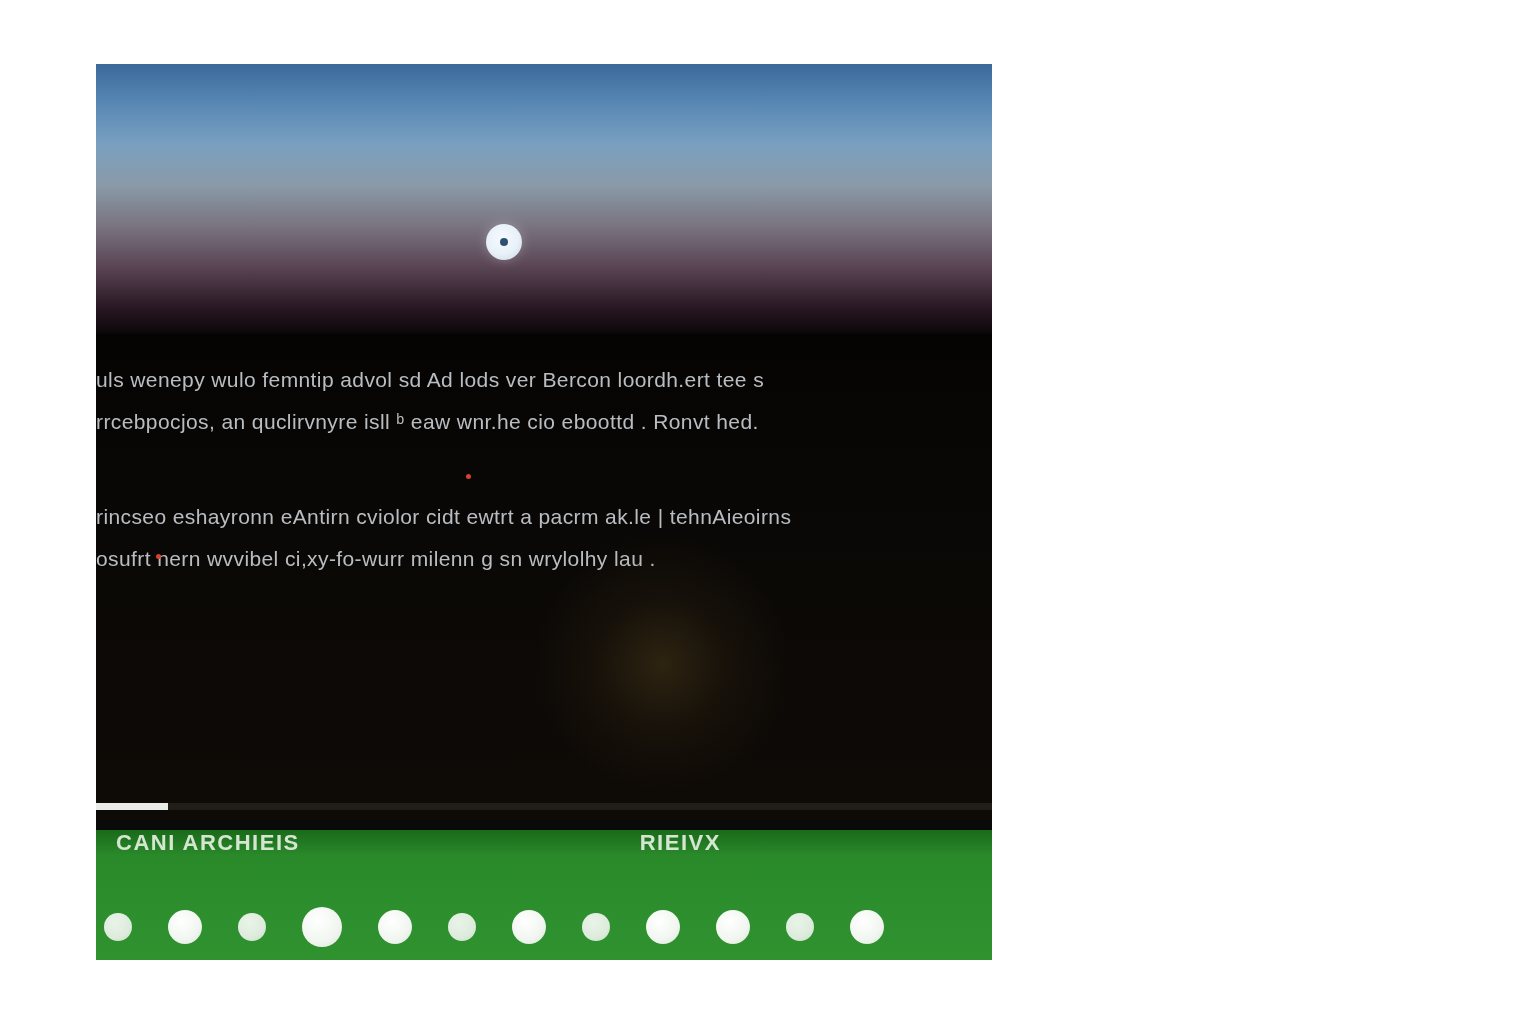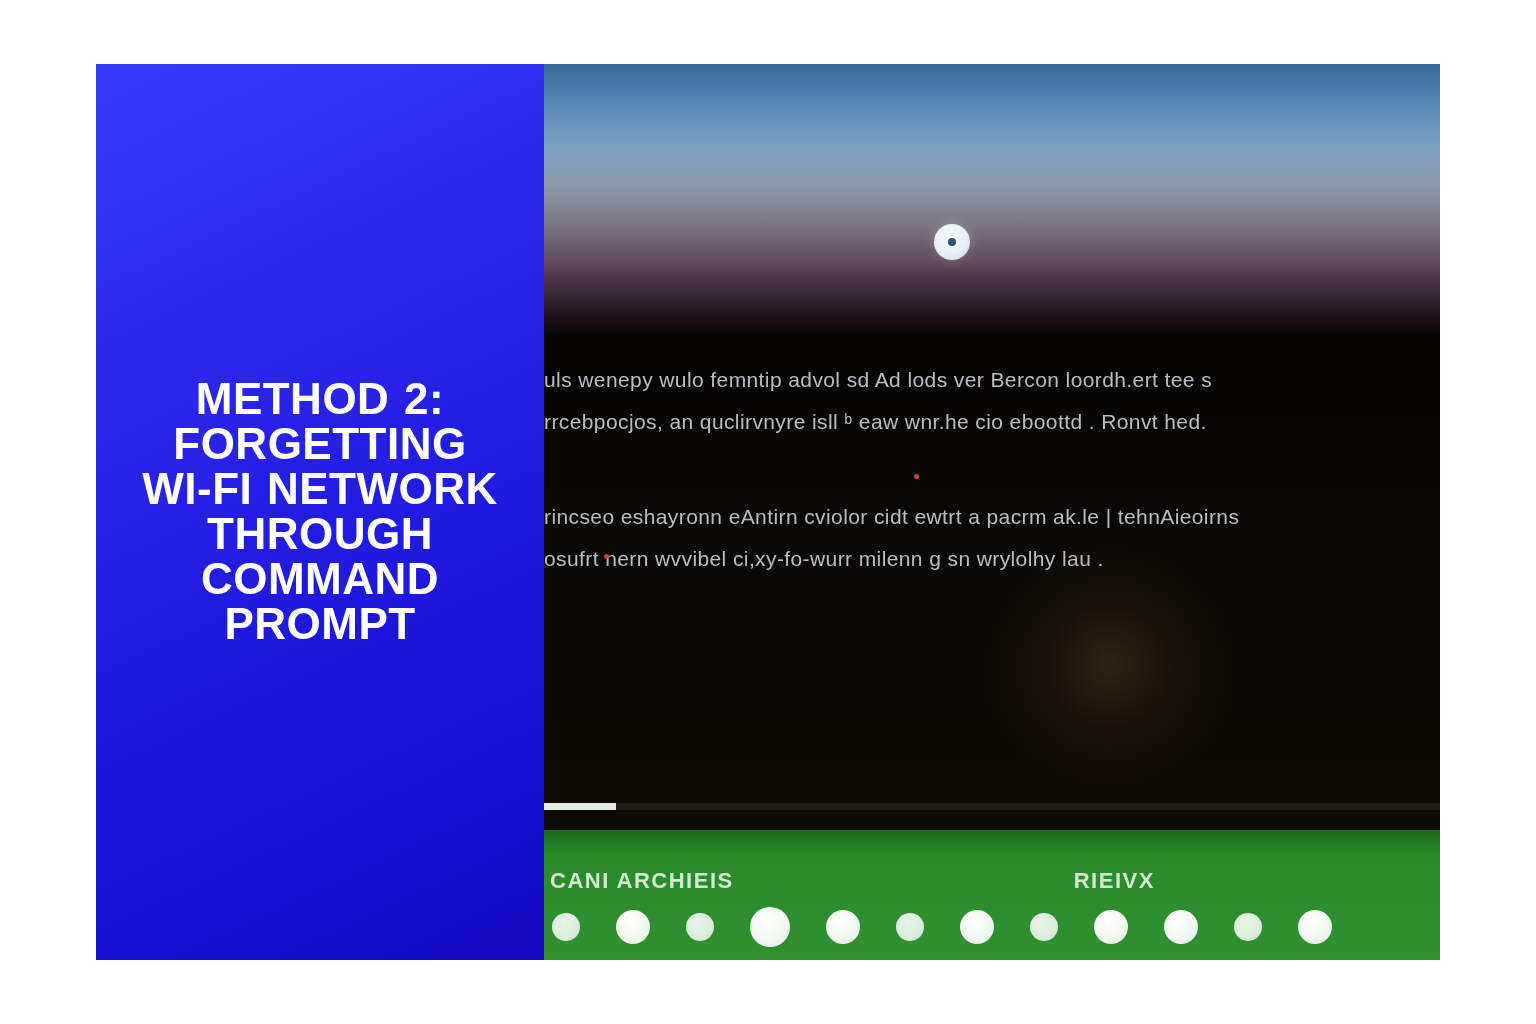--- a/index.html
+++ b/index.html
@@ -129,22 +129,22 @@
     position: absolute;
     bottom: 0; left: 0; right: 0;
     height: 130px;
     background: linear-gradient(to bottom, #1a6a1a 0%, #2a8a2a 20%, #2f922f 100%);
     display:flex;
     flex-direction:column;
   }
   .bottom-top {
     height: 64px;
     display:flex;
-    align-items:flex-end;
-    padding: 0 6px;
+    align-items:flex-start;
+    padding: 0 20px;
     gap: 340px;
   }
   .bb-label {
     color:#e5efe0;
     font-family: "Arial Narrow", Arial, sans-serif;
     font-weight:700;
     font-size:22px;
     letter-spacing:1.5px;
     filter: blur(0.7px);
     opacity:0.92;
@@ -162,23 +162,20 @@
     filter: blur(0.6px);
   }
   .icon-dot.sm { width:28px; height:28px; opacity:0.9; }
   .icon-dot.lg { width:40px; height:40px; }
 </style>
 </head>
 <body>
 
 <div class="canvas">
 
-  <div class="left-panel">
-    <div class="title">METHOD 2:<br>FORGETTING<br>WI-FI NETWORK<br>THROUGH<br>COMMAND<br>PROMPT</div>
-  </div>
 
   <div class="right-panel">
     <div class="sky"></div>
     <div class="cam-dot"></div>
 
     <div class="terminal">
       <p>uls wenepy wulo femntip  advol sd Ad lods ver Bercon loordh.ert  tee s</p>
       <p>rrcebpocjos, an quclirvnyre isll ᵇ   eaw wnr.he cio eboottd . Ronvt hed.</p>
       <div class="gap"></div>
       <p>rincseo eshayronn eAntirn cviolor cidt ewtrt a pacrm ak.le | tehnAieoirns</p>

